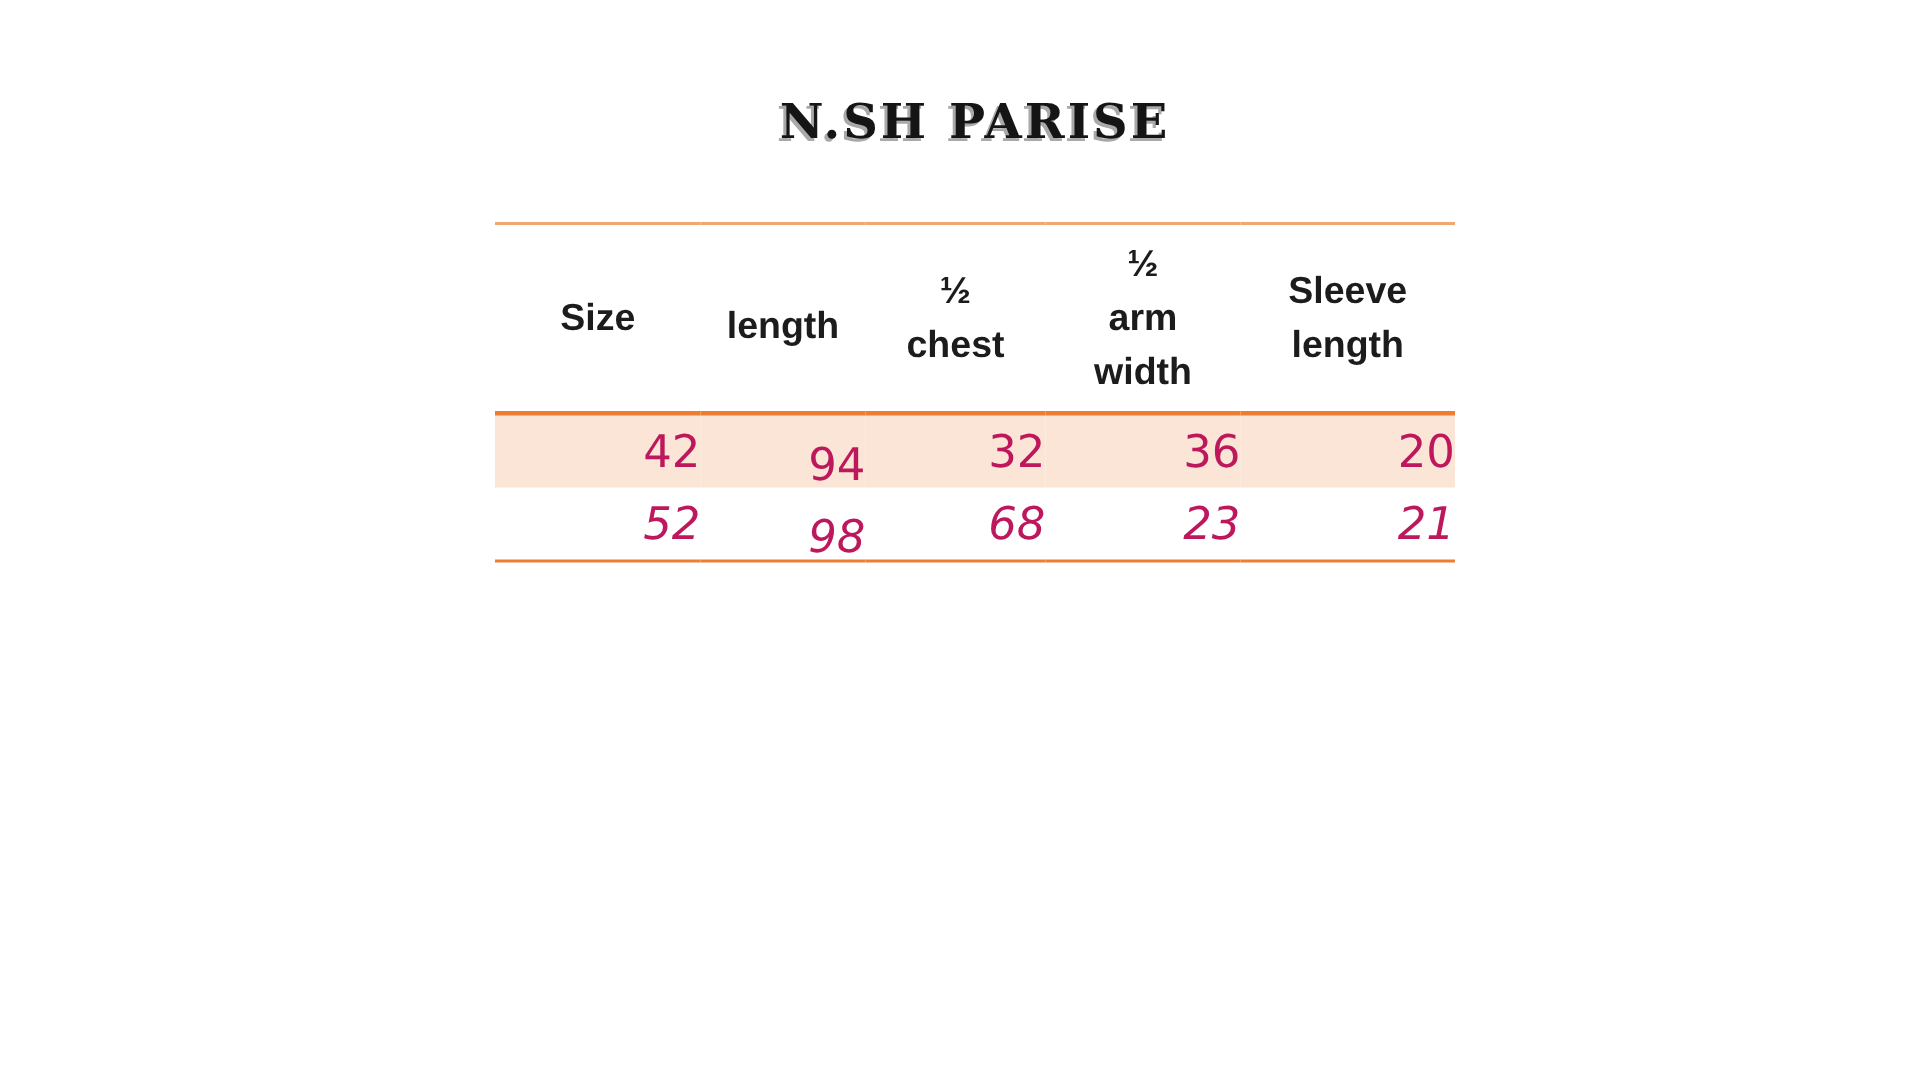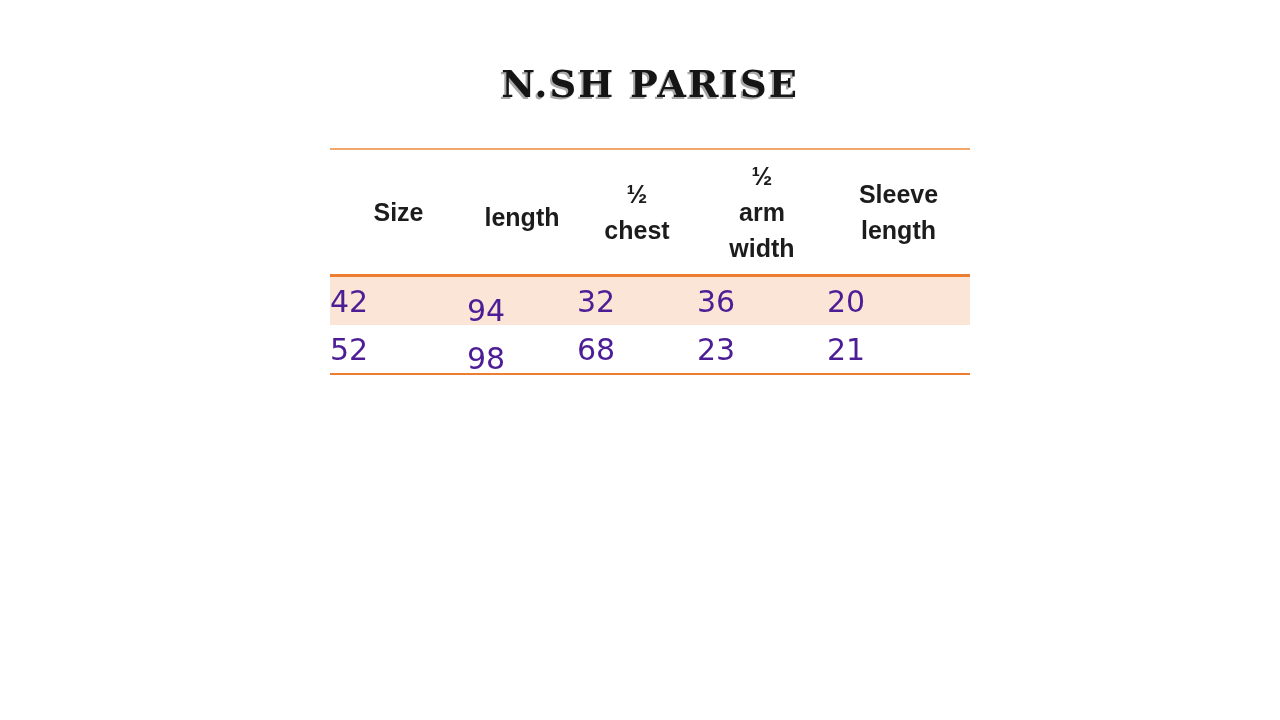--- a/index.html
+++ b/index.html
@@ -16,21 +16,21 @@
   }
   .title {
     position: absolute;
     left: 330px;
     top: 62px;
     width: 640px;
     margin: 0;
     text-align: center;
     font-family: "DejaVu Serif", serif;
     font-weight: 700;
-    font-size: 37px;
+    font-size: 32px;
     letter-spacing: 2px;
     color: #151515;
     text-shadow: -2px 2px 0 #a9a9a9;
     white-space: nowrap;
   }
   table.size-table {
     position: absolute;
     left: 330px;
     top: 148px;
     width: 640px;
@@ -46,32 +46,33 @@
     font-size: 25px;
     font-weight: 700;
     line-height: 36px;
     color: #1c1c1c;
     white-space: pre-line;
     border-bottom: 3px solid #ed7d31;
   }
   tbody td {
     height: 48px;
     vertical-align: middle;
-    text-align: left;
+    text-align: right;
     padding: 0;
     font-family: "DejaVu Sans", sans-serif;
     font-size: 30px;
     font-weight: 400;
-    color: #4c1d95;
+    color: #be185d;
   }
   tbody tr.stripe {
     background: #fbe5d6;
   }
   tbody tr:last-child td {
     border-bottom: 2px solid #ed7d31;
+    font-style: italic;
   }
   .shift-down-sm {
     display: inline-block;
     transform: translateY(5px);
   }
   .shift-down {
     display: inline-block;
     transform: translateY(9px);
   }
 </style>

